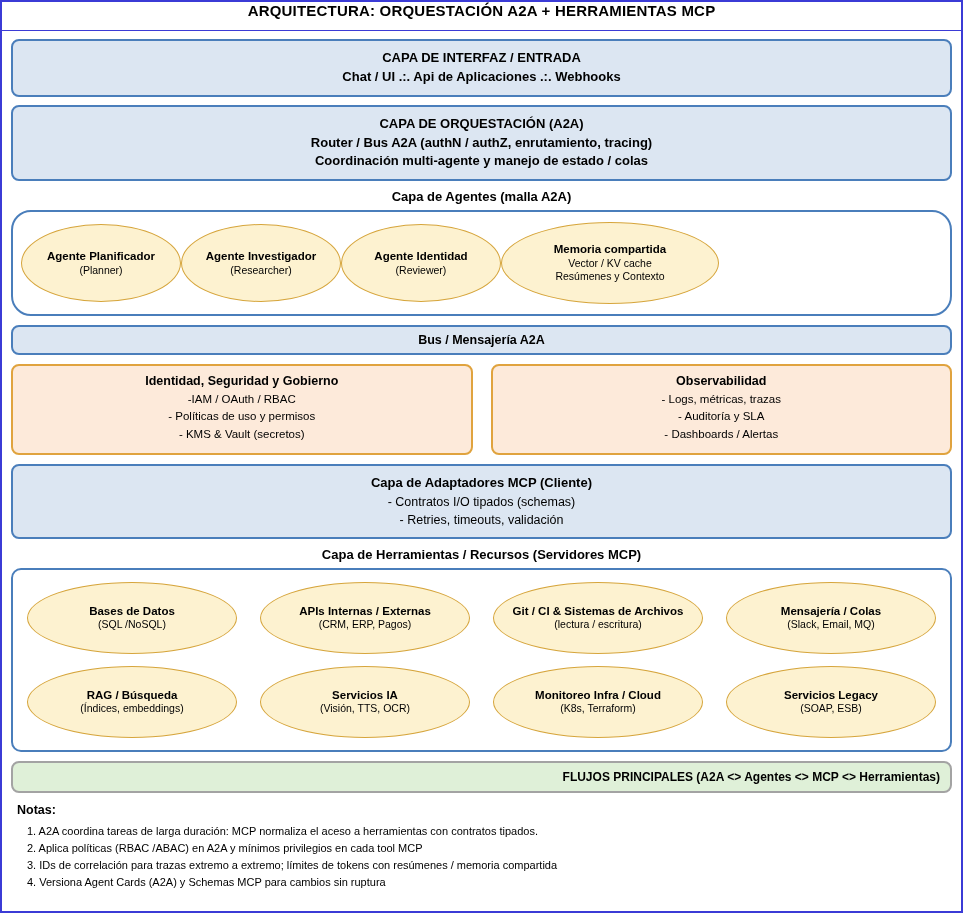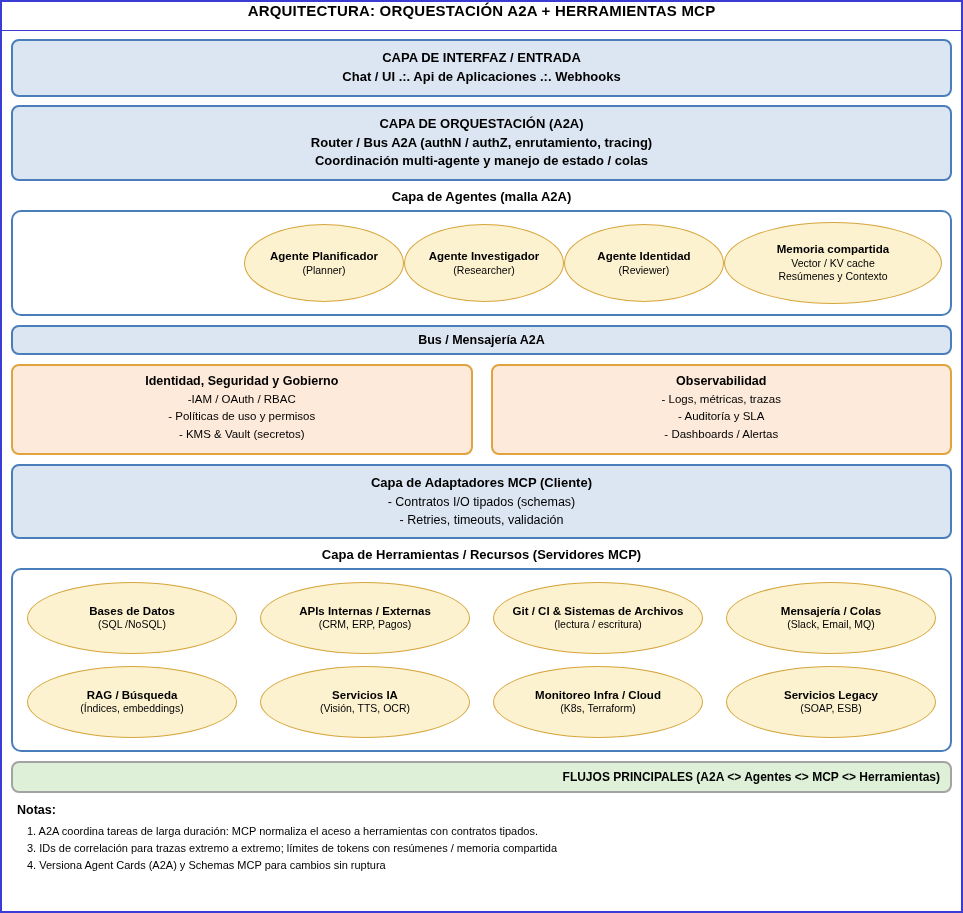--- a/index.html
+++ b/index.html
@@ -58,26 +58,26 @@
   .section-label {
     text-align: center;
     font-size: 13px;
     font-weight: bold;
     color: #000000;
     margin: 2px 0 6px 0;
   }
   .agents-box {
     box-sizing: border-box;
     border: 2px solid #4a7ebb;
-    border-radius: 10px;
+    border-radius: 20px;
     background: #ffffff;
     padding: 10px 8px;
     margin-bottom: 9px;
     display: flex;
-    justify-content: flex-end;
+    justify-content: flex-start;
     align-items: center;
   }
   .ellipse {
     box-sizing: border-box;
     border: 1.5px solid #d6a53c;
     background: #fdf2d0;
     border-radius: 50%;
     display: flex;
     flex-direction: column;
     align-items: center;
@@ -292,18 +292,19 @@
       </div>
     </div>
 
     <div class="flows-band">
       <span>FLUJOS PRINCIPALES (A2A &lt;&gt; Agentes &lt;&gt; MCP &lt;&gt; Herramientas)</span>
     </div>
 
     <div class="notes">
       <div class="notes-title">Notas:</div>
       <div class="note-item">1. A2A coordina tareas de larga duración: MCP normaliza el aceso a herramientas con contratos tipados.</div>
+      <div class="note-item">2. Aplica políticas (RBAC /ABAC) en A2A y mínimos privilegios en cada tool MCP</div>
       <div class="note-item">3. IDs de correlación para trazas extremo a extremo; límites de tokens con resúmenes / memoria compartida</div>
       <div class="note-item">4. Versiona Agent Cards (A2A) y Schemas MCP para cambios sin ruptura</div>
     </div>
 
   </div>
 </div>
 
 </body></html>

